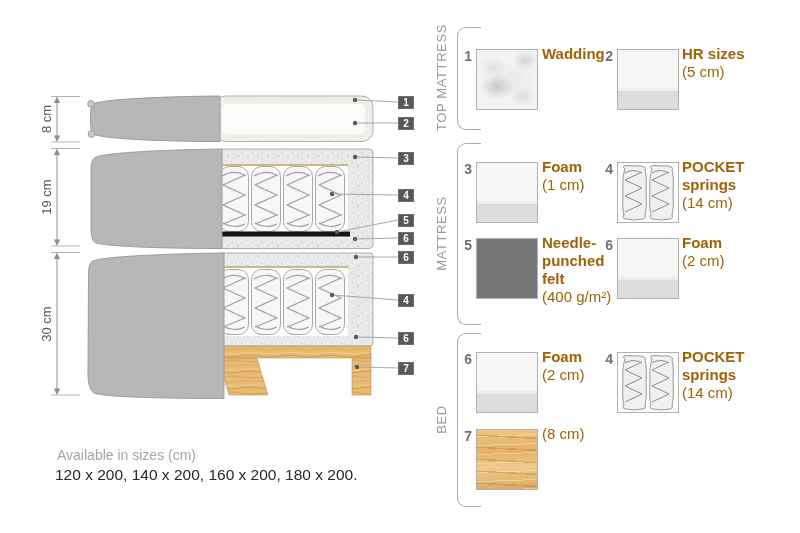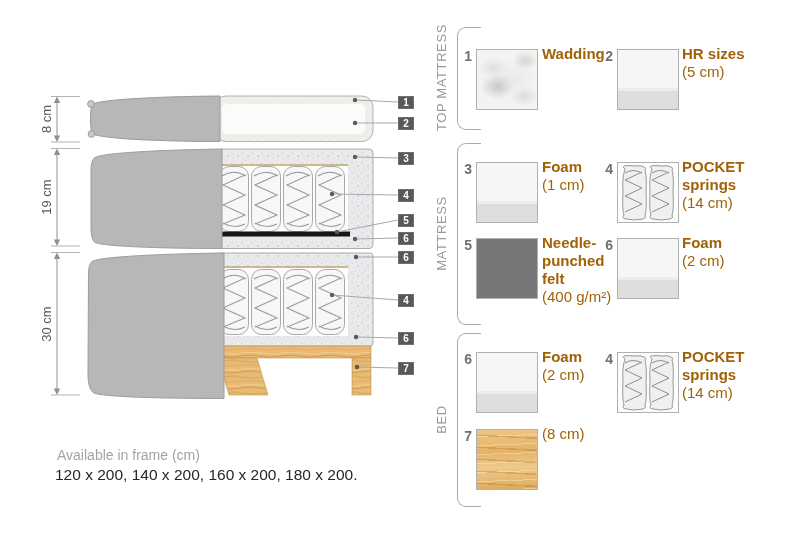--- a/index.html
+++ b/index.html
@@ -279,16 +279,16 @@
 springs</div>
     <div class="size">(14 cm)</div>
   </div>
 
   <div class="lnum" style="left:458px;top:428px">7</div>
   <div class="swatch wood" style="left:476px;top:429px"></div>
   <div class="ltext" style="left:542px;top:425px;width:150px">
     <div class="size">(8 cm)</div>
   </div>
 
-  <div class="foot-title">Available in frame (cm)</div>
+  <div class="foot-title">Available in sizes (cm)</div>
   <div class="foot-sizes">120 x 200, 140 x 200, 160 x 200, 180 x 200.</div>
 
 </div>
 
 </body></html>

